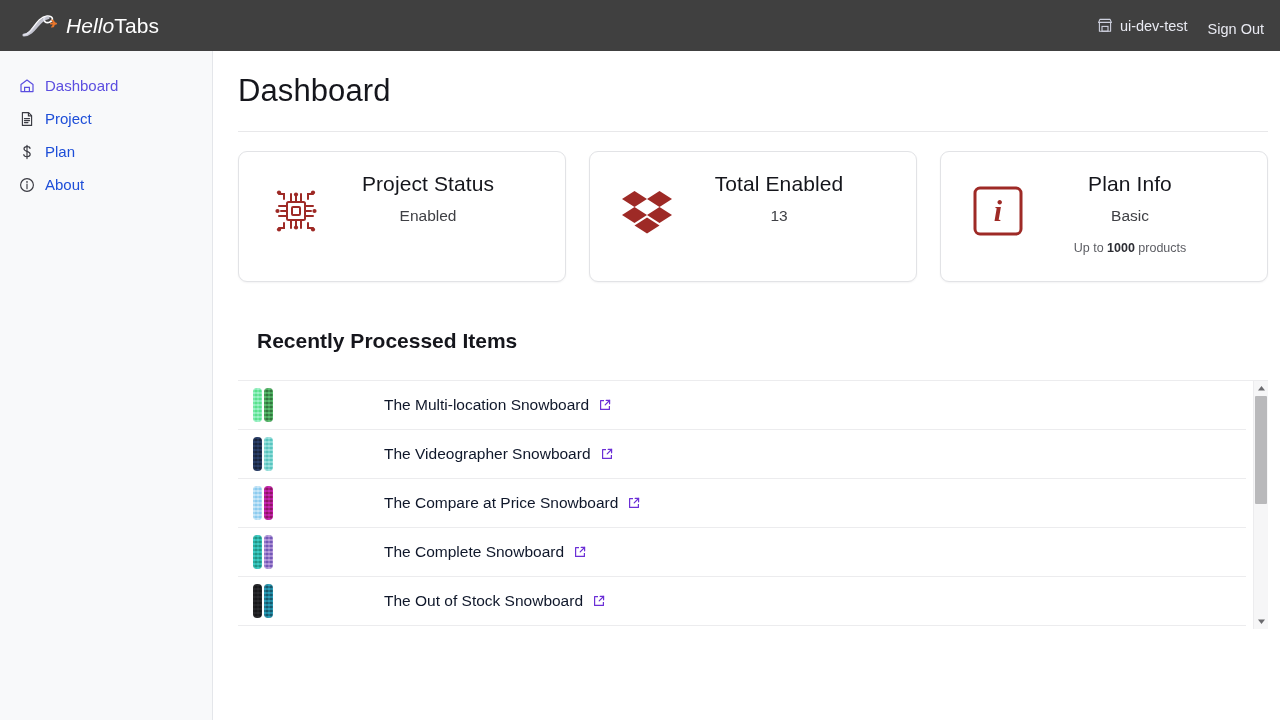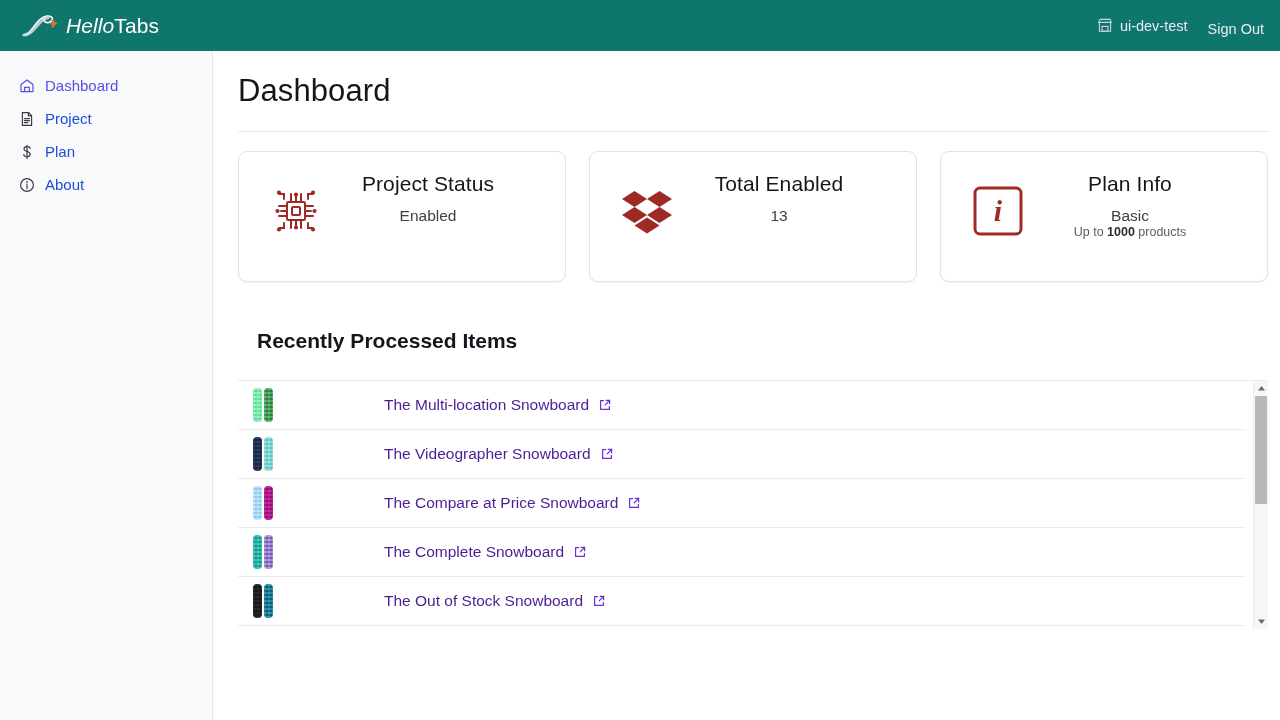--- a/index.html
+++ b/index.html
@@ -7,21 +7,21 @@
     width: 1280px; height: 720px;
     font-family: "Liberation Sans", sans-serif;
     background: #ffffff;
     overflow: hidden;
   }
 
   
   .topbar {
     position: absolute; top: 0; left: 0;
     width: 1280px; height: 51px;
-    background: #0f766e;
+    background: #404040;
     display: flex; align-items: center;
     z-index: 30;
   }
   .brand {
     width: 213px; height: 51px;
     display: flex; align-items: center;
     padding-left: 22px;
   }
   .brand-logo { display: flex; align-items: center; gap: 2px; }
   .brand-mark { width: 42px; height: 30px; flex: none; }
@@ -105,21 +105,21 @@
     padding-right: 18px;
   }
   .card-title {
     font-size: 21px; font-weight: 400; color: #15161c;
     margin-top: 2px; letter-spacing: .1px;
   }
   .card-value {
     font-size: 15.5px; color: #3f4045; margin-top: 11px;
   }
   .card-note {
-    font-size: 12.5px; color: #5c5d63; 
+    font-size: 12.5px; color: #5c5d63; margin-top: 16px;
   }
   .card-note b { font-weight: 700; color: #2c2d33; }
 
   
   .recent-head {
     font-size: 21px; font-weight: 600; color: #15161c;
     padding: 47px 0 0 44px;
   }
   .list-wrap {
     margin: 27px 12px 0 25px;
@@ -151,21 +151,21 @@
   }
   .board::after {
     content: ""; position: absolute; inset: 0;
     background-image:
       repeating-linear-gradient(0deg, rgba(255,255,255,.30) 0 2px, rgba(0,0,0,.12) 2px 4px),
       repeating-linear-gradient(90deg, rgba(255,255,255,.18) 0 2px, rgba(0,0,0,.10) 2px 4px);
     mix-blend-mode: overlay;
   }
   .row-link {
     margin-left: 108px;
-    font-size: 15.5px; color: #4c1d95;
+    font-size: 15.5px; color: #0f172a;
     text-decoration: none;
     display: inline-flex; align-items: center; gap: 10px;
     cursor: pointer;
   }
   .ext-ico { display: inline-block; }
 
   
   .scrollbar {
     position: absolute; top: 0; right: 0;
     width: 15px; height: 248px;

